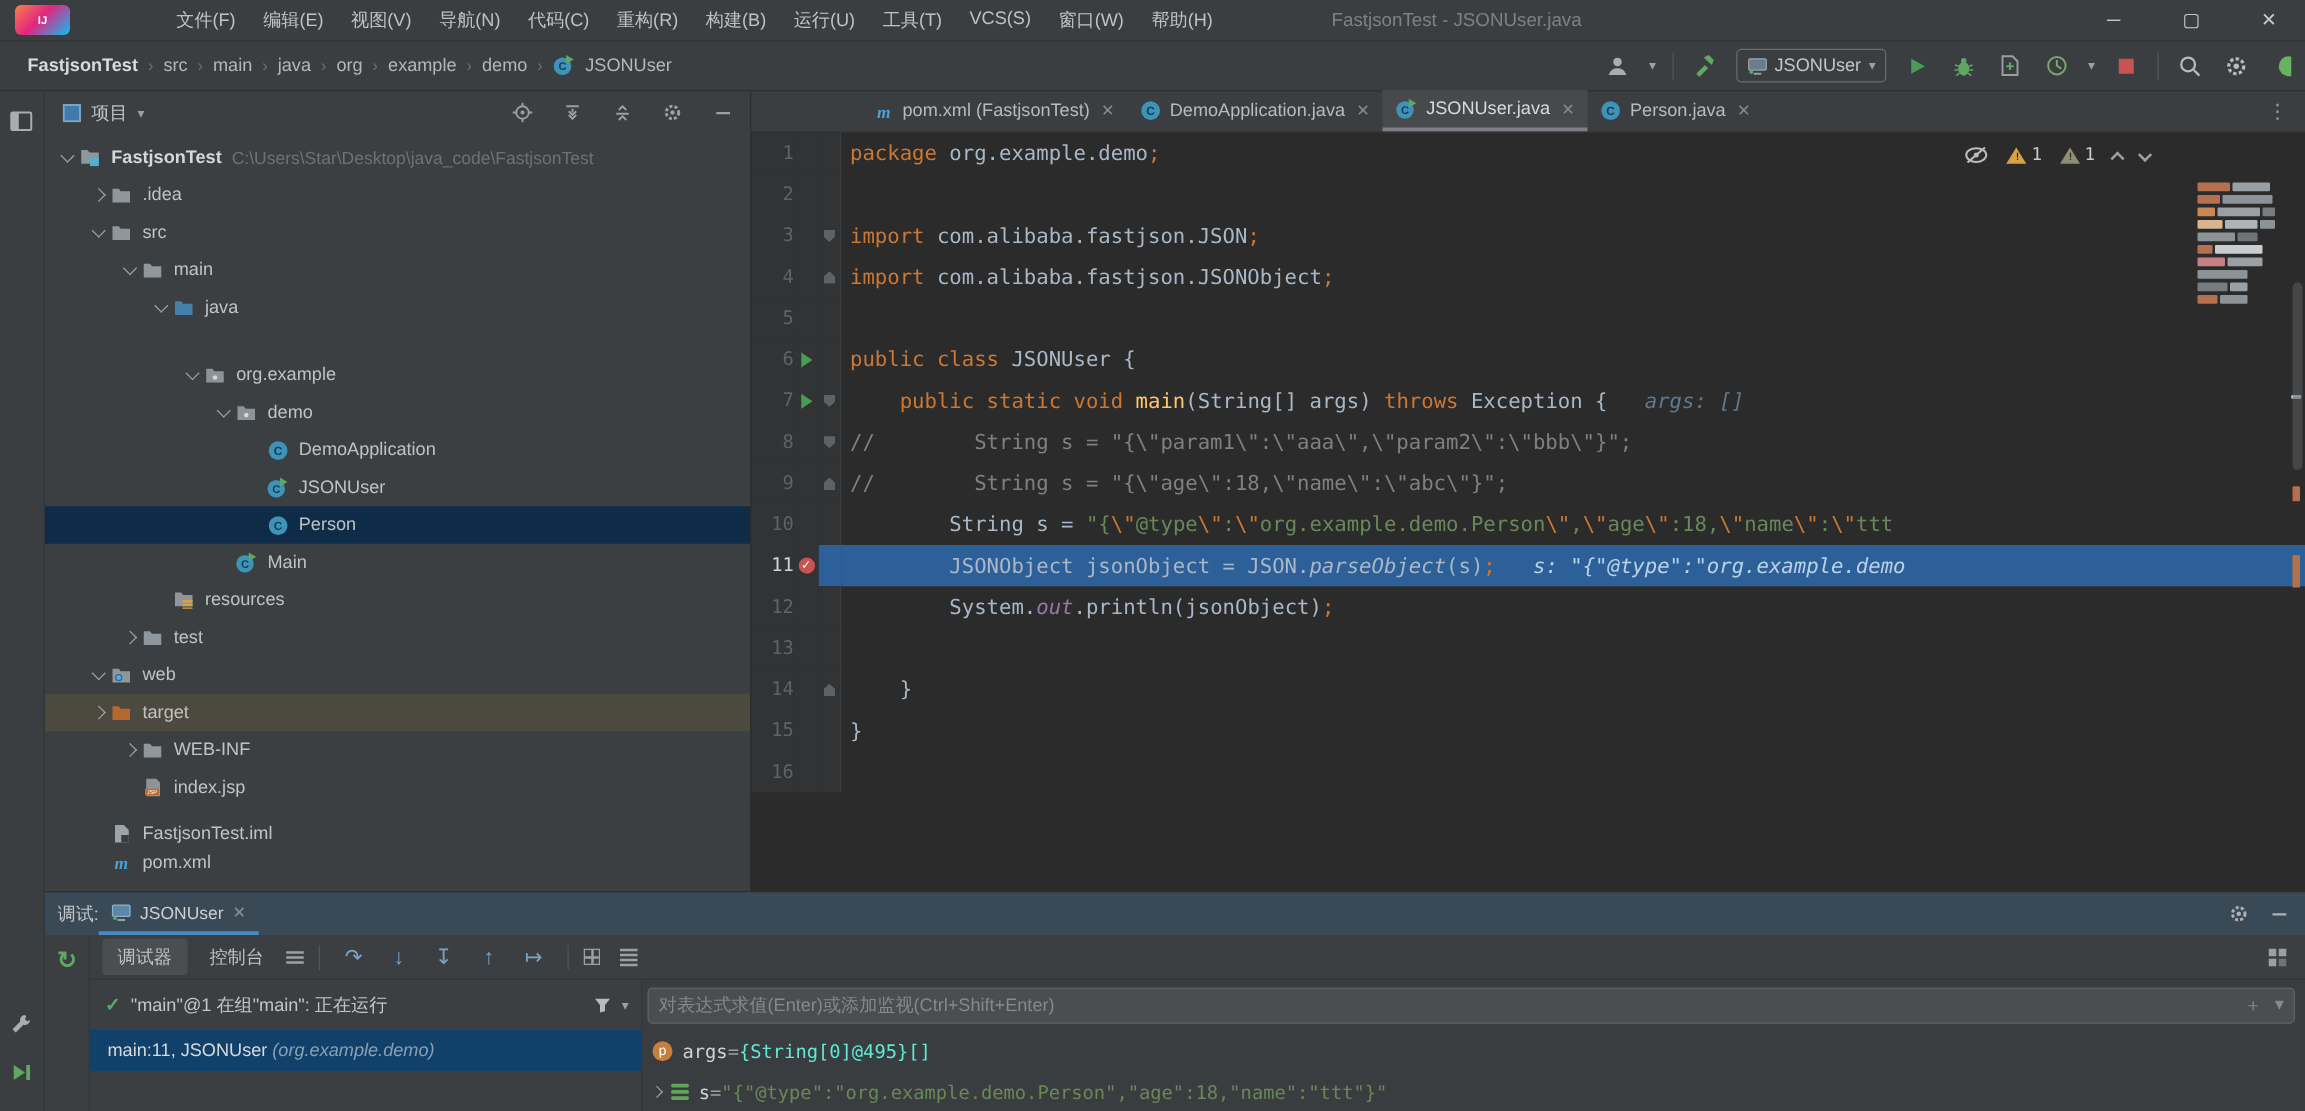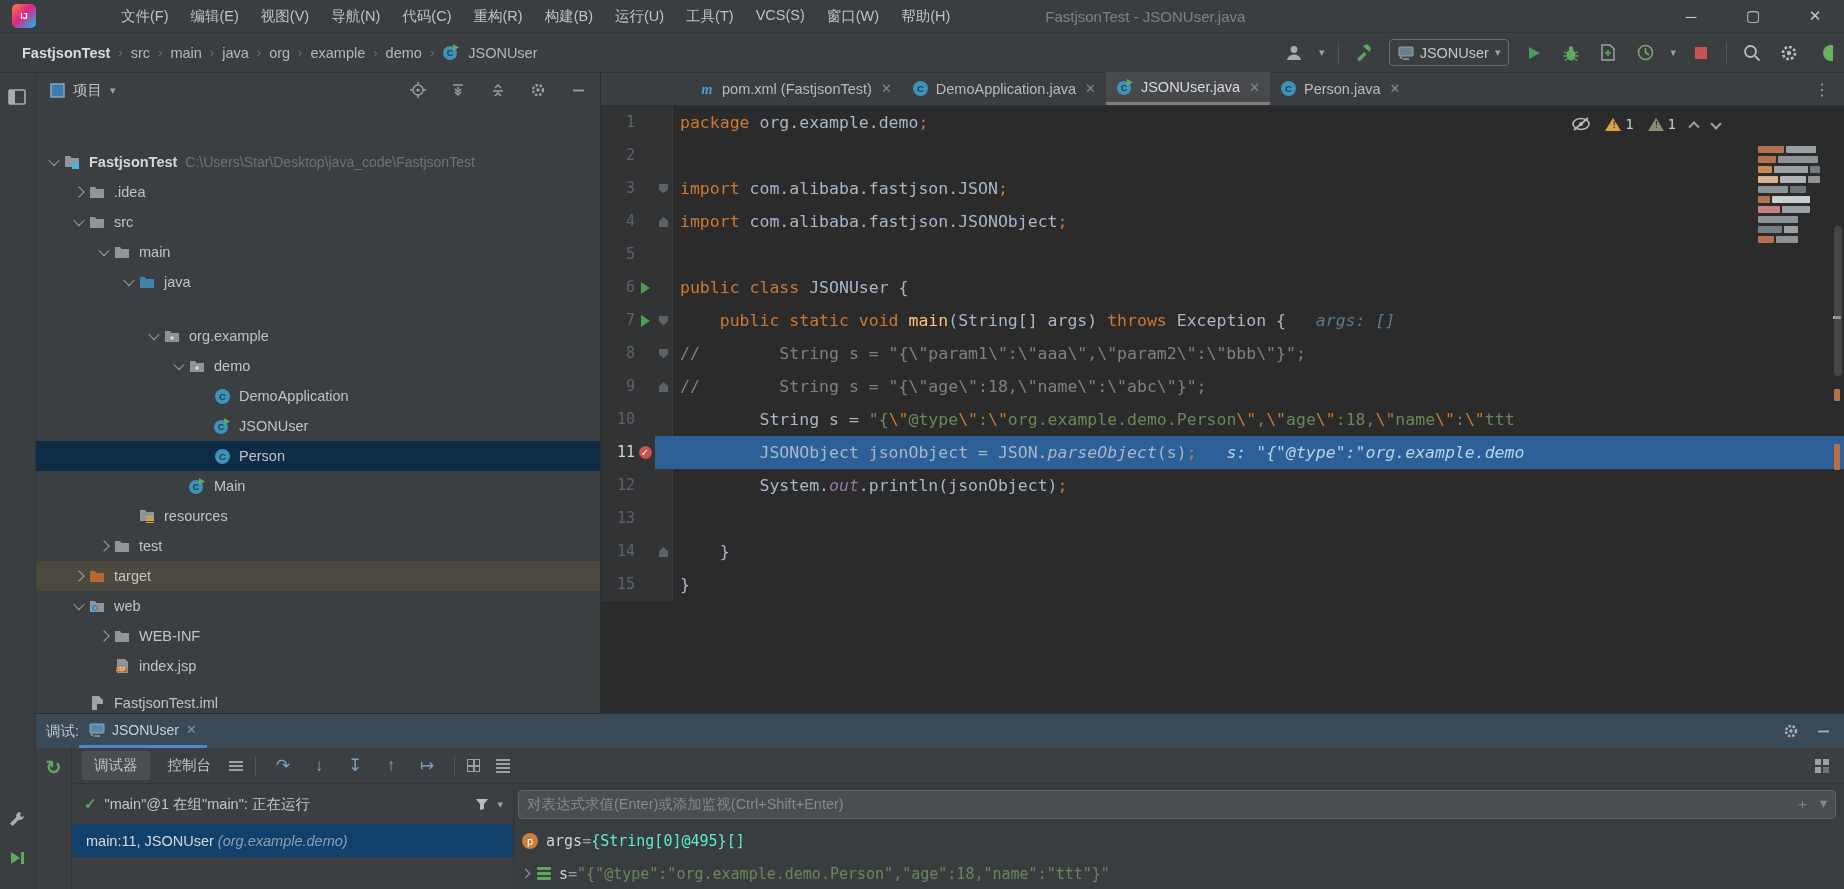--- a/index.html
+++ b/index.html
@@ -2,21 +2,21 @@
 <html><head>
 <meta charset="utf-8">
 <style>
   * { margin:0; padding:0; box-sizing:border-box; }
   html,body { width:1844px; height:889px; overflow:hidden; background:#2b2b2b;
     font-family:"Liberation Sans", sans-serif; font-size:14px; color:#bbbbbb; }
   .app { width:1844px; height:889px; display:flex; flex-direction:column; }
 
   
   .titlebar { height:33px; background:#3b3e40; display:flex; align-items:center; flex:none; border-bottom:1px solid #323537;}
-  .logo { width:24px; height:24px; margin-left:12px; border-radius:5px;
+  .logo { width:44px; height:24px; margin-left:12px; border-radius:5px;
     background:linear-gradient(135deg,#f9804d 0%,#e3257f 45%,#0abef4 100%);
     display:flex; align-items:center; justify-content:center; font-weight:bold; font-size:9px; color:#fff; }
   .menus { display:flex; margin-left:74px; }
   .menu-item { padding:4px 11px; color:#bfc2c4; cursor:default; font-size:14.5px;}
   .win-title { margin-left:84px; color:#808080; font-size:15px; }
   .win-controls { margin-left:auto; display:flex; align-items:center; margin-right:20px; gap:44px; color:#c7c9ca; font-size:15px;}
   .win-controls span{ width:18px; text-align:center;}
 
   
   .navbar { height:40px; background:#3b3e40; border-bottom:1px solid #2f3234; display:flex; align-items:center; flex:none; }
@@ -32,21 +32,21 @@
   .caret { font-size:11px; color:#9da0a2; }
 
   
   .content { flex:1; display:flex; min-height:0; }
   .stripe { width:36px; background:#3b3e40; border-right:1px solid #323537; flex:none; position:relative; }
   .stripe-icn { position:absolute; left:7px; }
   .rightcol { flex:1; display:flex; flex-direction:column; min-width:0; }
   .upper { flex:1; display:flex; min-height:0; }
 
   
-  .project { width:565px; flex:none; background:#3c3f41; border-right:1px solid #2c2e30; display:flex; flex-direction:column; overflow:hidden;gap:36px;}
+  .project { width:565px; flex:none; background:#3c3f41; border-right:1px solid #2c2e30; display:flex; flex-direction:column; overflow:hidden;}
   .proj-head { height:34px; display:flex; align-items:center; padding:0 6px 0 14px; flex:none;}
   .proj-title { margin-left:8px; font-size:14.5px; color:#c0c3c5;}
   .proj-head .spacer{flex:1;}
   .proj-icons { display:flex; gap:16px; align-items:center; margin-right:4px;}
   .tree { flex:1; overflow:hidden; padding-top:4px; }
   .trow { height:30px; display:flex; align-items:center; white-space:nowrap; overflow:hidden; }
   .trow.sel { background:#0e2c47; }
   .trow.hl { background:#4c4a3f; }
   .tlabel { margin-left:7px; color:#c0c3c5; font-size:14.5px; }
   .tlabel.b { font-weight:bold; color:#d5d8da; }
@@ -487,42 +487,42 @@
                 <span class="arrow-slot">
                   <span class="chev closed"></span>
                 </span>
                 <span class="ticon">
                   <svg width="16" height="13" viewBox="0 0 16 13">
                     <path d="M1 1h5l1.5 2H15v9H1z" fill="#90979c"></path>
                   </svg>
                 </span>
                 <span class="tlabel">test</span>
               </div>
-              <div class="trow hl" style="padding-left: 35px;">
-                <span class="arrow-slot">
-                  <span class="chev closed"></span>
-                </span>
-                <span class="ticon">
-                  <svg width="16" height="13" viewBox="0 0 16 13">
-                    <path d="M1 1h5l1.5 2H15v9H1z" fill="#b5682f"></path>
-                  </svg>
-                </span>
-                <span class="tlabel">target</span>
-              </div>
               <div class="trow" style="padding-left: 35px;">
                 <span class="arrow-slot">
                   <span class="chev open"></span>
                 </span>
                 <span class="ticon">
                   <svg width="16" height="13" viewBox="0 0 16 13">
                     <path d="M1 1h5l1.5 2H15v9H1z" fill="#90979c"></path>
                     <circle cx="6" cy="8" r="2.4" fill="#57aee8" stroke="#2b6a96" stroke-width="1"></circle>
                   </svg>
                 </span>
                 <span class="tlabel">web</span>
+              </div>
+              <div class="trow hl" style="padding-left: 35px;">
+                <span class="arrow-slot">
+                  <span class="chev closed"></span>
+                </span>
+                <span class="ticon">
+                  <svg width="16" height="13" viewBox="0 0 16 13">
+                    <path d="M1 1h5l1.5 2H15v9H1z" fill="#b5682f"></path>
+                  </svg>
+                </span>
+                <span class="tlabel">target</span>
               </div>
               <div class="trow" style="padding-left: 60px;">
                 <span class="arrow-slot">
                   <span class="chev closed"></span>
                 </span>
                 <span class="ticon">
                   <svg width="16" height="13" viewBox="0 0 16 13">
                     <path d="M1 1h5l1.5 2H15v9H1z" fill="#90979c"></path>
                   </svg>
                 </span>
@@ -628,20 +628,21 @@
                 <div class="cl"><span class="ln">6</span><span class="gslot"><span class="runarrow"></span></span><span class="fslot"></span><span class="codeline"><span class="kw">public class </span><span class="pl">JSONUser {</span></span></div>
                 <div class="cl"><span class="ln">7</span><span class="gslot"><span class="runarrow"></span></span><span class="fslot"><span class="fold"></span></span><span class="codeline"><span class="kw">    public static void </span><span class="me">main</span><span class="pl">(String[] args) </span><span class="kw">throws </span><span class="pl">Exception {</span><span class="hint">   args: []</span></span></div>
                 <div class="cl"><span class="ln">8</span><span class="gslot"></span><span class="fslot"><span class="fold"></span></span><span class="codeline"><span class="cm">//        String s = "{\"param1\":\"aaa\",\"param2\":\"bbb\"}";</span></span></div>
                 <div class="cl"><span class="ln">9</span><span class="gslot"></span><span class="fslot"><span class="fold up"></span></span><span class="codeline"><span class="cm">//        String s = "{\"age\":18,\"name\":\"abc\"}";</span></span></div>
                 <div class="cl"><span class="ln">10</span><span class="gslot"></span><span class="fslot"></span><span class="codeline"><span class="pl">        String s = </span><span class="str">"{</span><span class="esc">\"</span><span class="str">@type</span><span class="esc">\"</span><span class="str">:</span><span class="esc">\"</span><span class="str">org.example.demo.Person</span><span class="esc">\"</span><span class="str">,</span><span class="esc">\"</span><span class="str">age</span><span class="esc">\"</span><span class="str">:18,</span><span class="esc">\"</span><span class="str">name</span><span class="esc">\"</span><span class="str">:</span><span class="esc">\"</span><span class="str">ttt</span></span></div>
                 <div class="cl exec"><span class="ln">11</span><span class="gslot"><span class="bp">✓</span></span><span class="fslot"></span><span class="codeline"><span class="pl">        JSONObject jsonObject = JSON.</span><span class="it">parseObject</span><span class="pl">(s)</span><span class="kw">;</span><span class="hint">   s: "{"@type":"org.example.demo</span></span></div>
                 <div class="cl"><span class="ln">12</span><span class="gslot"></span><span class="fslot"></span><span class="codeline"><span class="pl">        System.</span><span class="fld">out</span><span class="pl">.println(jsonObject)</span><span class="kw">;</span></span></div>
                 <div class="cl"><span class="ln">13</span><span class="gslot"></span><span class="fslot"></span><span class="codeline"></span></div>
                 <div class="cl"><span class="ln">14</span><span class="gslot"></span><span class="fslot"><span class="fold up"></span></span><span class="codeline"><span class="pl">    }</span></span></div>
                 <div class="cl"><span class="ln">15</span><span class="gslot"></span><span class="fslot"></span><span class="codeline"><span class="pl">}</span></span></div>
+                <div class="cl"><span class="ln">16</span><span class="gslot"></span><span class="fslot"></span><span class="codeline"></span></div>
               </div>
             <div class="ed-widget">
               <span>
                   <svg width="20" height="14" viewBox="0 0 20 14">
                     <ellipse cx="10" cy="7" rx="8" ry="5.5" fill="none" stroke="#b9bcbe" stroke-width="1.6"></ellipse>
                     <circle cx="10" cy="7" r="2" fill="#b9bcbe"></circle>
                     <path d="M3 13L17 1" stroke="#b9bcbe" stroke-width="1.8"></path>
                   </svg>
                 </span>
               <span class="warn">

